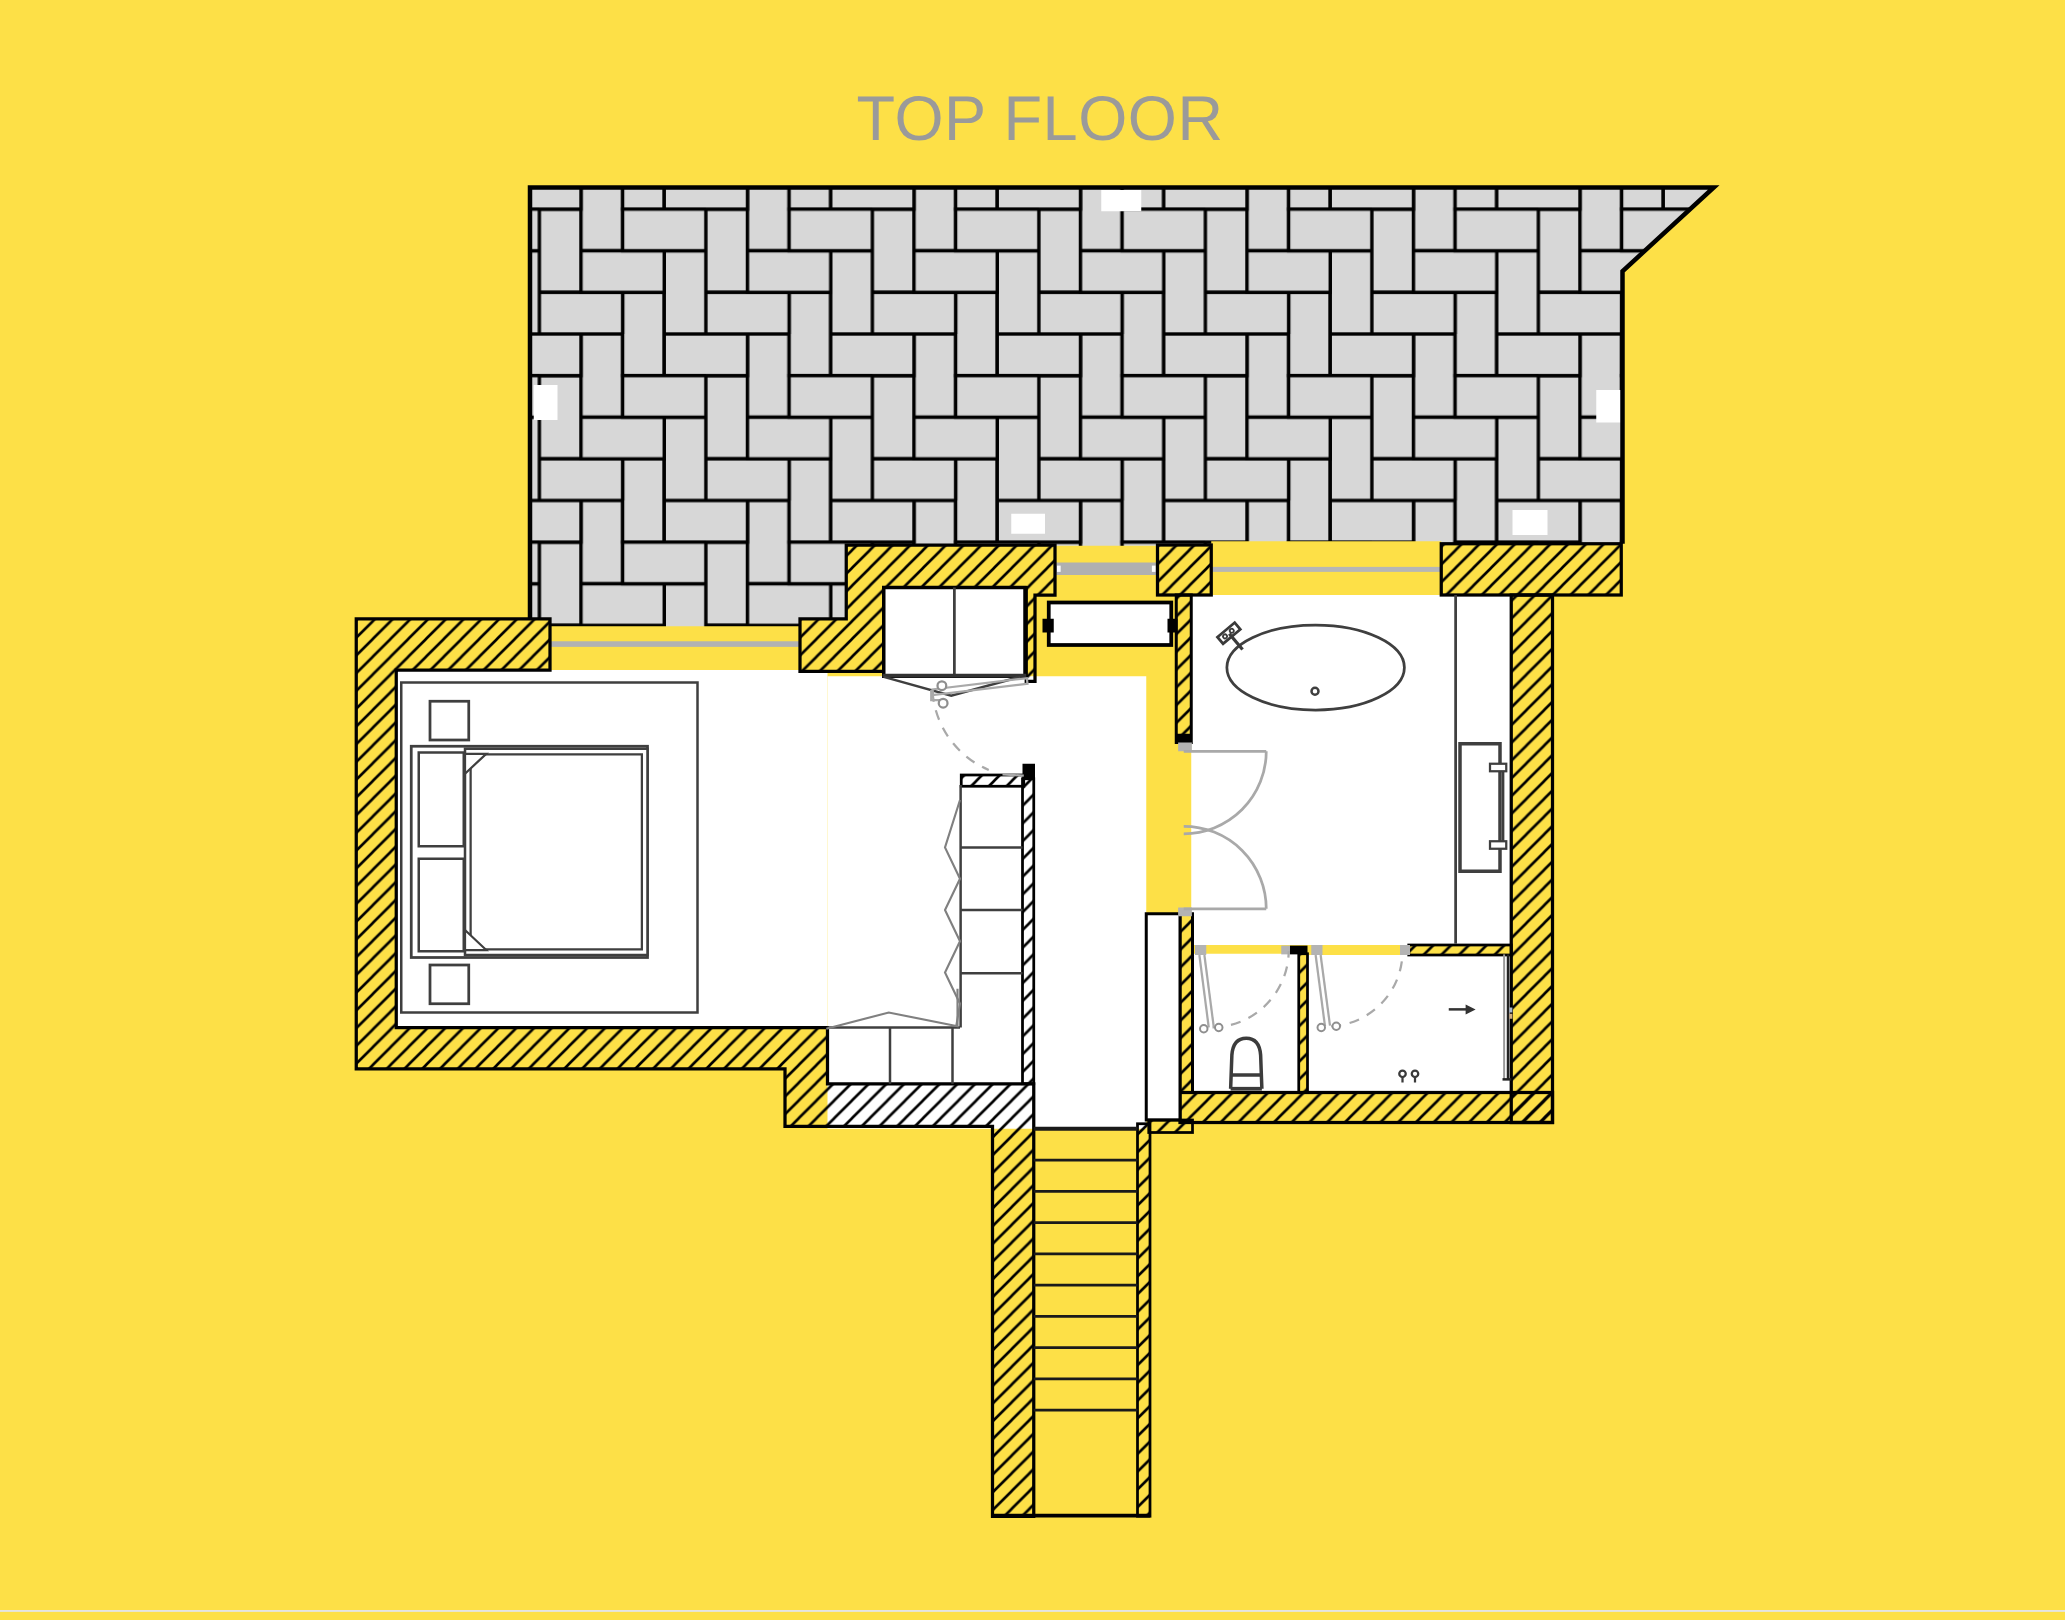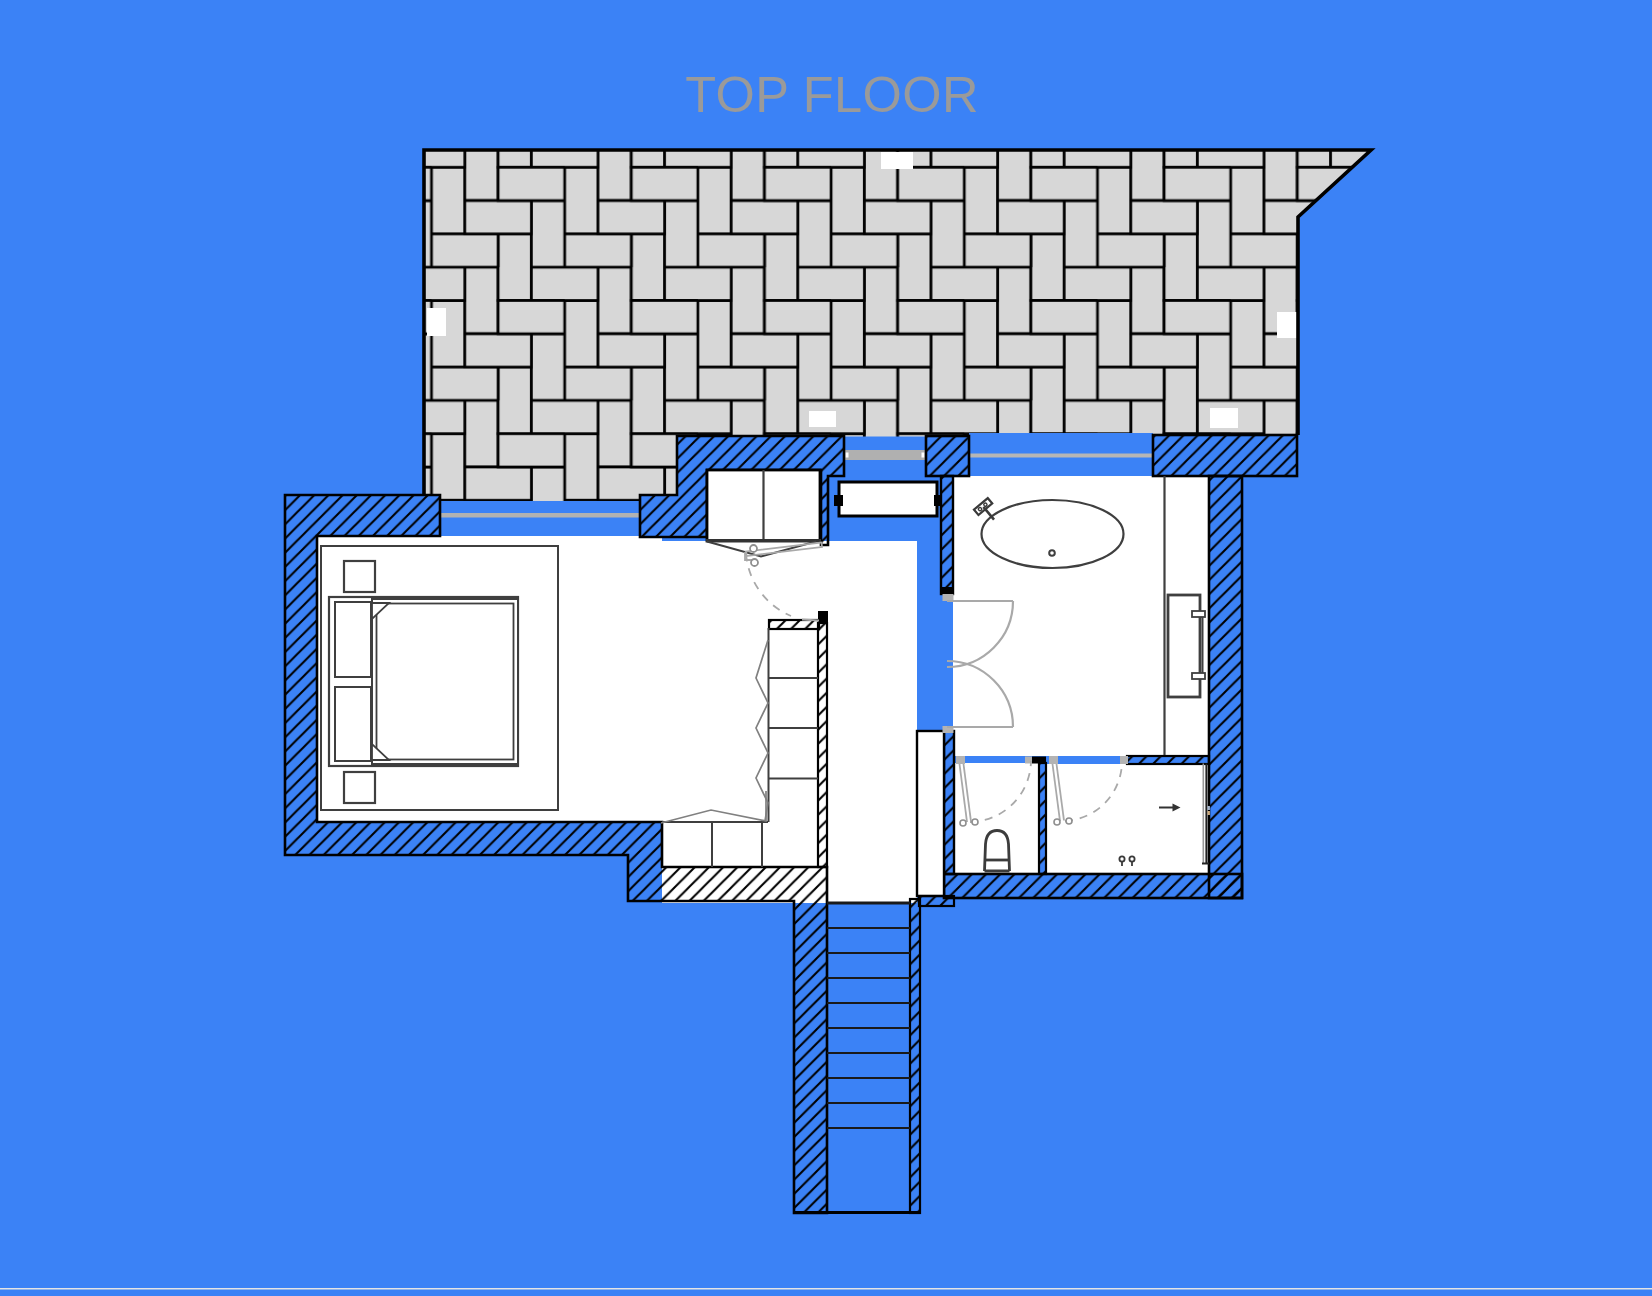--- a/index.html
+++ b/index.html
@@ -1,16 +1,16 @@
 <!DOCTYPE html>
 <html><head>
 <meta charset="utf-8">
 <style>
   html,body{margin:0;padding:0;background:#ffffff;}
-  #page{position:relative;width:1652px;height:1296px;background:#3b82f6;overflow:hidden;
+  #page{position:relative;width:1652px;height:1296px;background:#fde047;overflow:hidden;
         font-family:"Liberation Sans", sans-serif;}
   svg{position:absolute;left:0;top:0;}
 </style>
 </head>
 <body>
 <div id="page">
 <svg width="1652" height="1296" viewBox="0 0 1652 1296">
 <defs>
 
   <pattern id="h" width="14.2" height="14.2" patternUnits="userSpaceOnUse">

